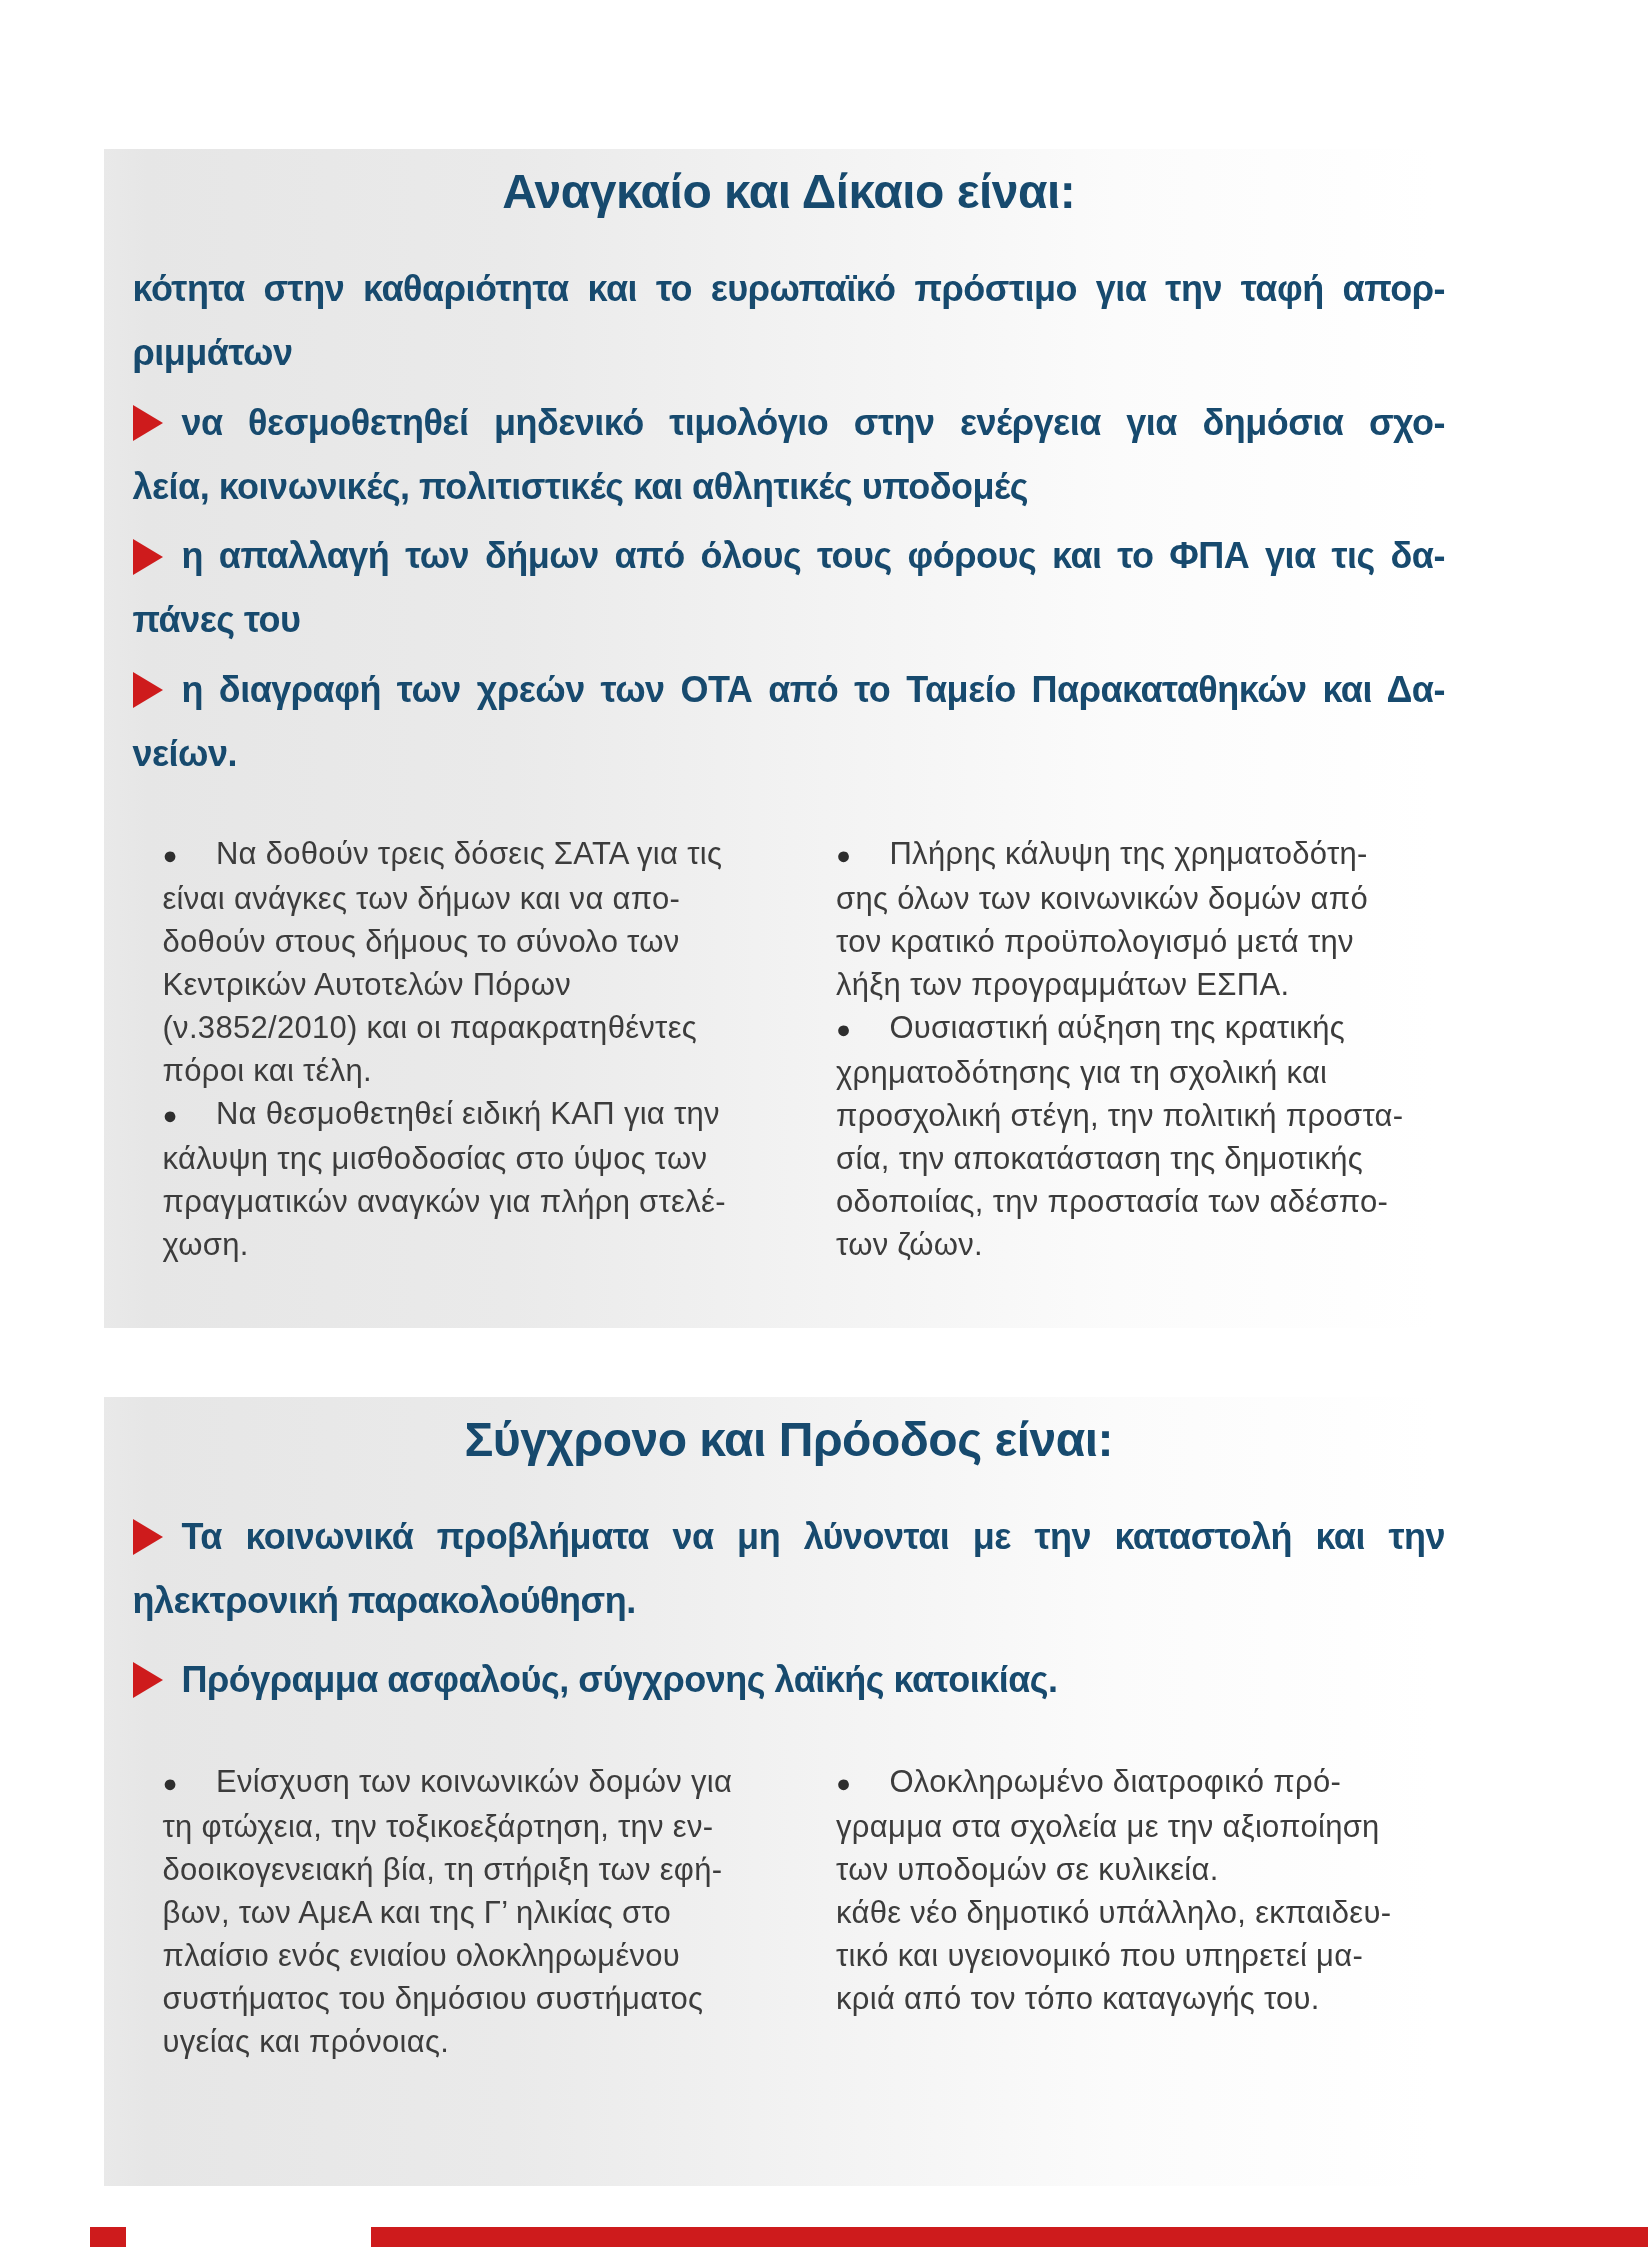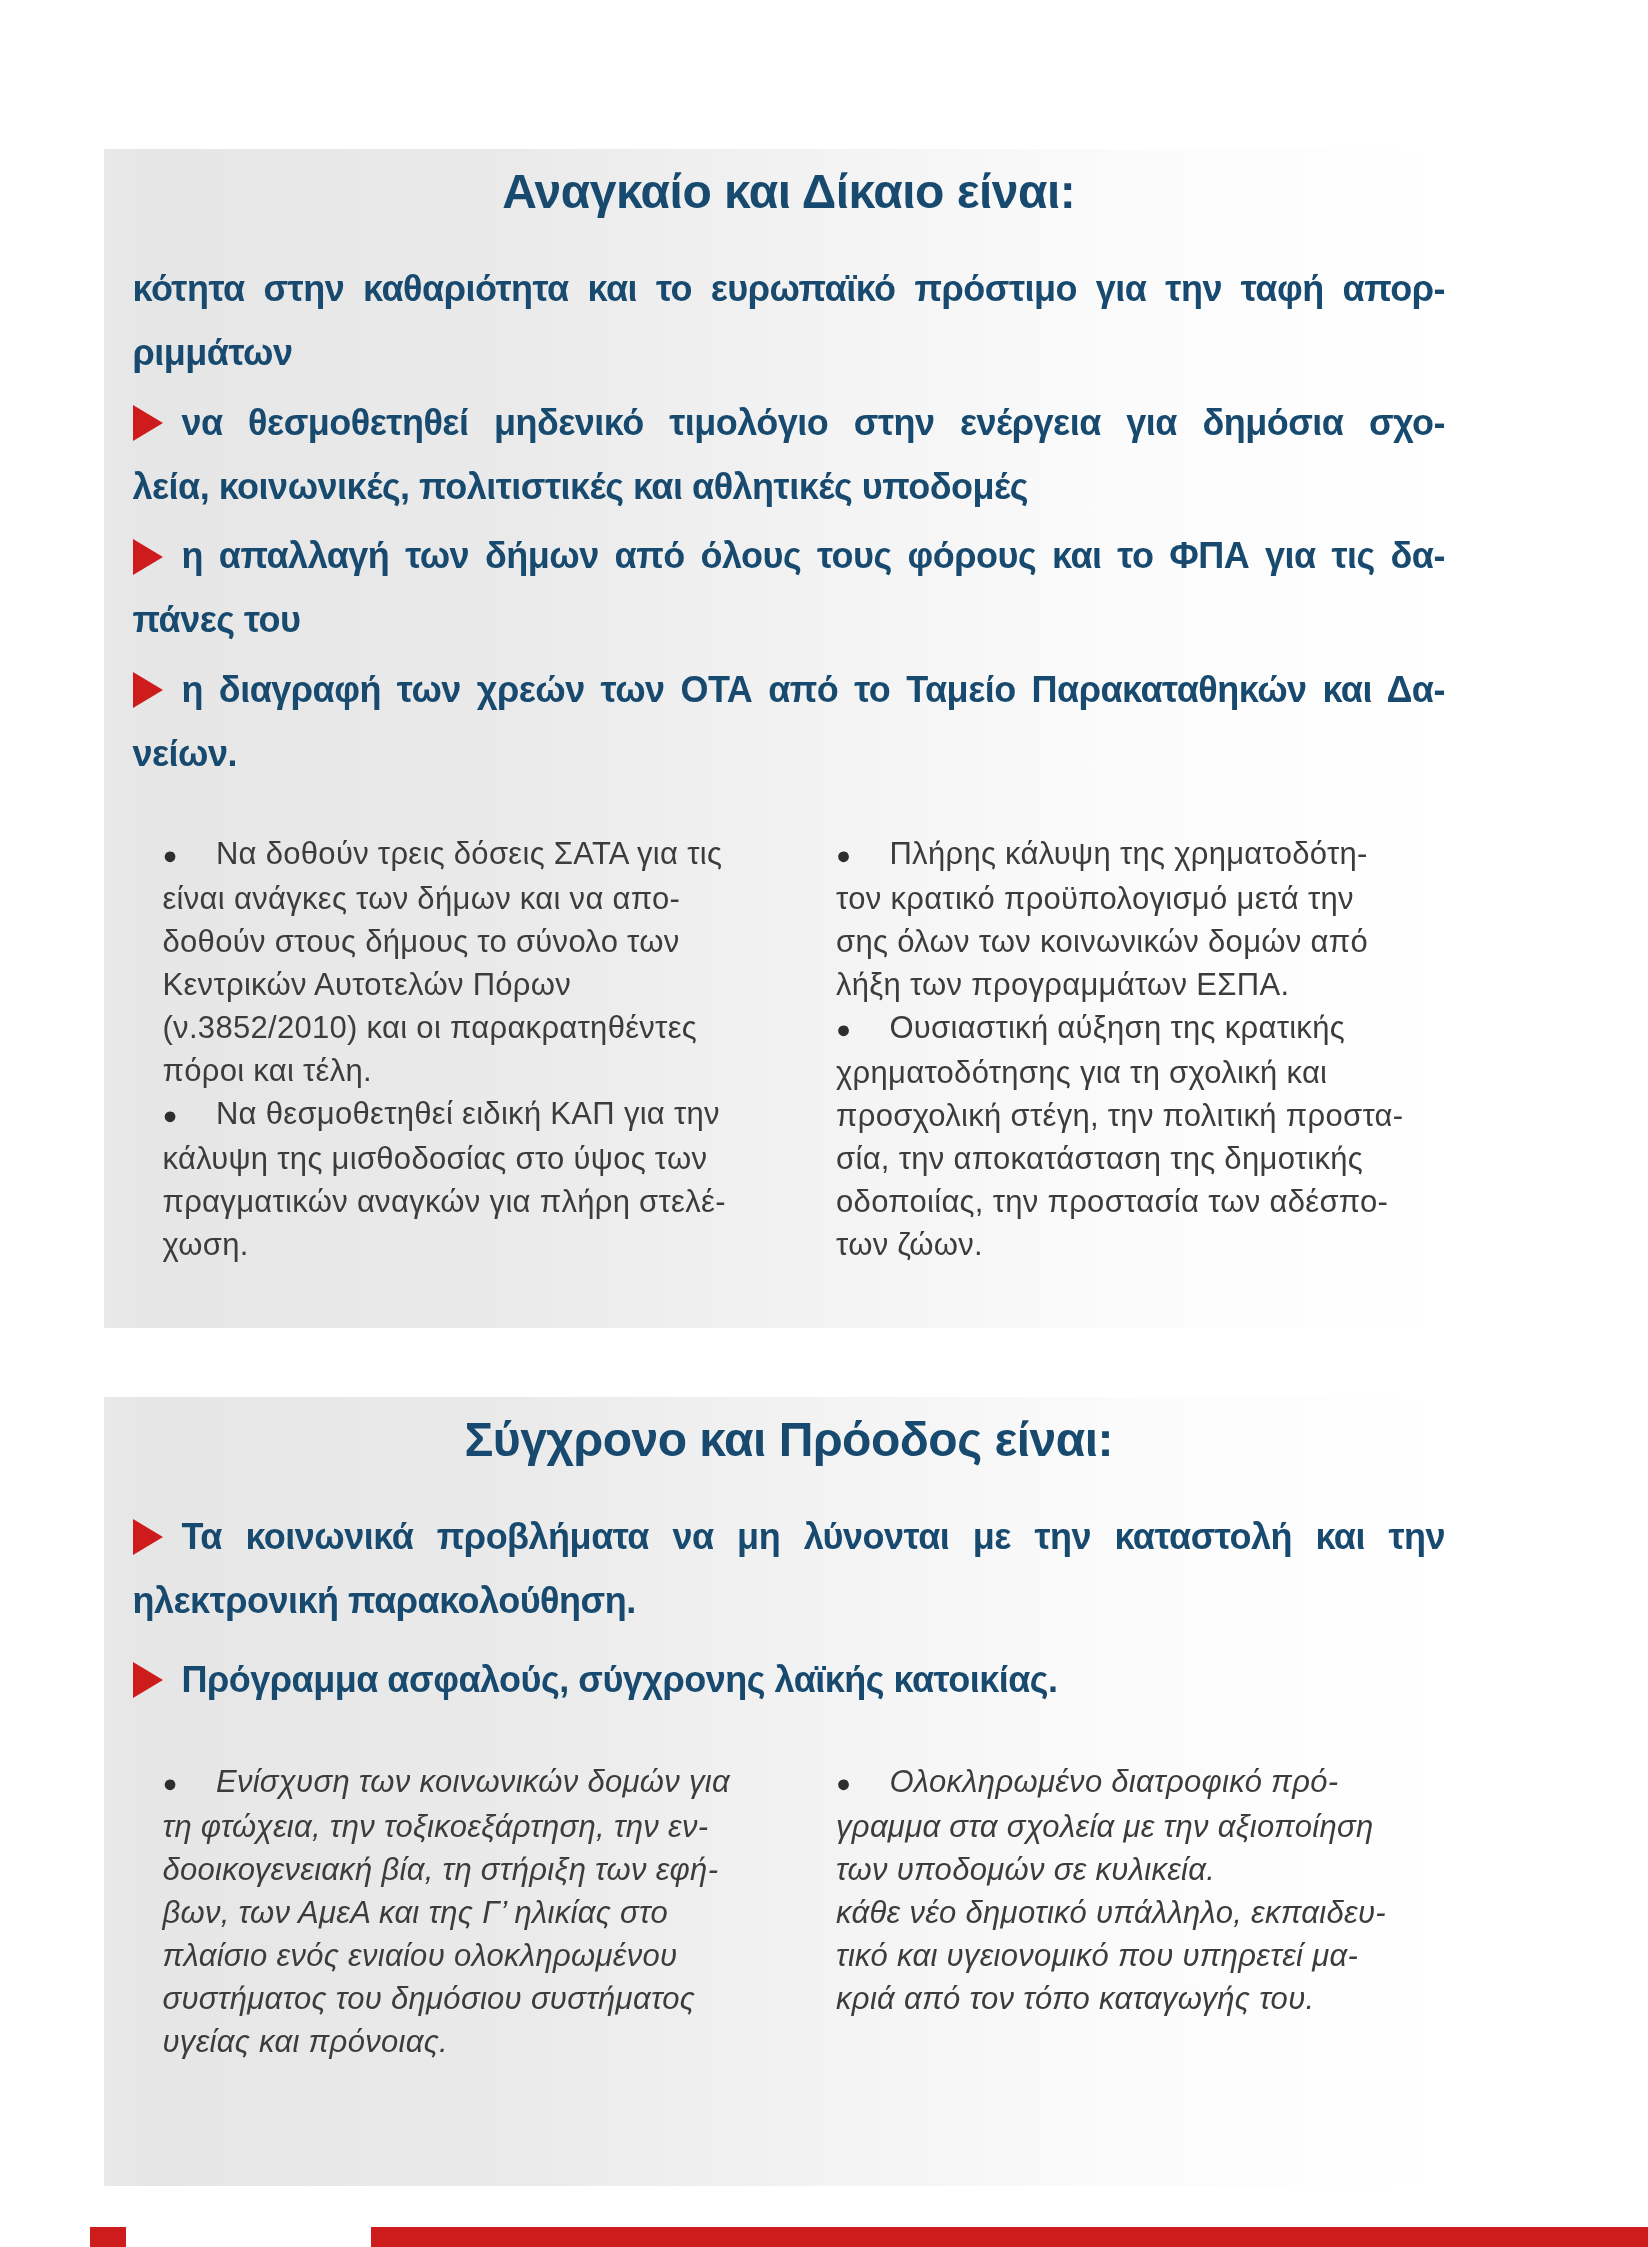--- a/index.html
+++ b/index.html
@@ -42,21 +42,21 @@
     width:0;height:0;
     border-top:18px solid transparent;
     border-bottom:18px solid transparent;
     border-left:30px solid #ce1b1c;
   }
   .columns{
     display:flex;
     margin-left:30px;
   }
   #panel-1 .columns{margin-top:46px;}
-  #panel-2 .columns{margin-top:48px;font-style:italic;}
+  #panel-2 .columns{margin-top:48px;}
   .col{color:#3c3c3c;}
   .col-left{width:647px;margin-right:36px;}
   .col-right{width:618px;}
   .body-line{
     font-size:31px;line-height:43px;
     letter-spacing:0.3px;
     white-space:nowrap;
   }
   .dot{
     display:inline-block;
@@ -112,22 +112,22 @@
         <div class="body-item">
           <div class="body-line"><span class="dot">●</span><span>Να θεσμοθετηθεί ειδική ΚΑΠ για την</span></div>
           <div class="body-line">κάλυψη της μισθοδοσίας στο ύψος των</div>
           <div class="body-line">πραγματικών αναγκών για πλήρη στελέ-</div>
           <div class="body-line">χωση.</div>
         </div>
       </div>
       <div class="col col-right">
         <div class="body-item">
           <div class="body-line"><span class="dot">●</span><span>Πλήρης κάλυψη της χρηματοδότη-</span></div>
+          <div class="body-line">σης όλων των κοινωνικών δομών από</div>
           <div class="body-line">τον κρατικό προϋπολογισμό μετά την</div>
-          <div class="body-line">σης όλων των κοινωνικών δομών από</div>
           <div class="body-line">λήξη των προγραμμάτων ΕΣΠΑ.</div>
         </div>
         <div class="body-item">
           <div class="body-line"><span class="dot">●</span><span>Ουσιαστική αύξηση της κρατικής</span></div>
           <div class="body-line">χρηματοδότησης για τη σχολική και</div>
           <div class="body-line">προσχολική στέγη, την πολιτική προστα-</div>
           <div class="body-line">σία, την αποκατάσταση της δημοτικής</div>
           <div class="body-line">οδοποιίας, την προστασία των αδέσπο-</div>
           <div class="body-line">των ζώων.</div>
         </div>

